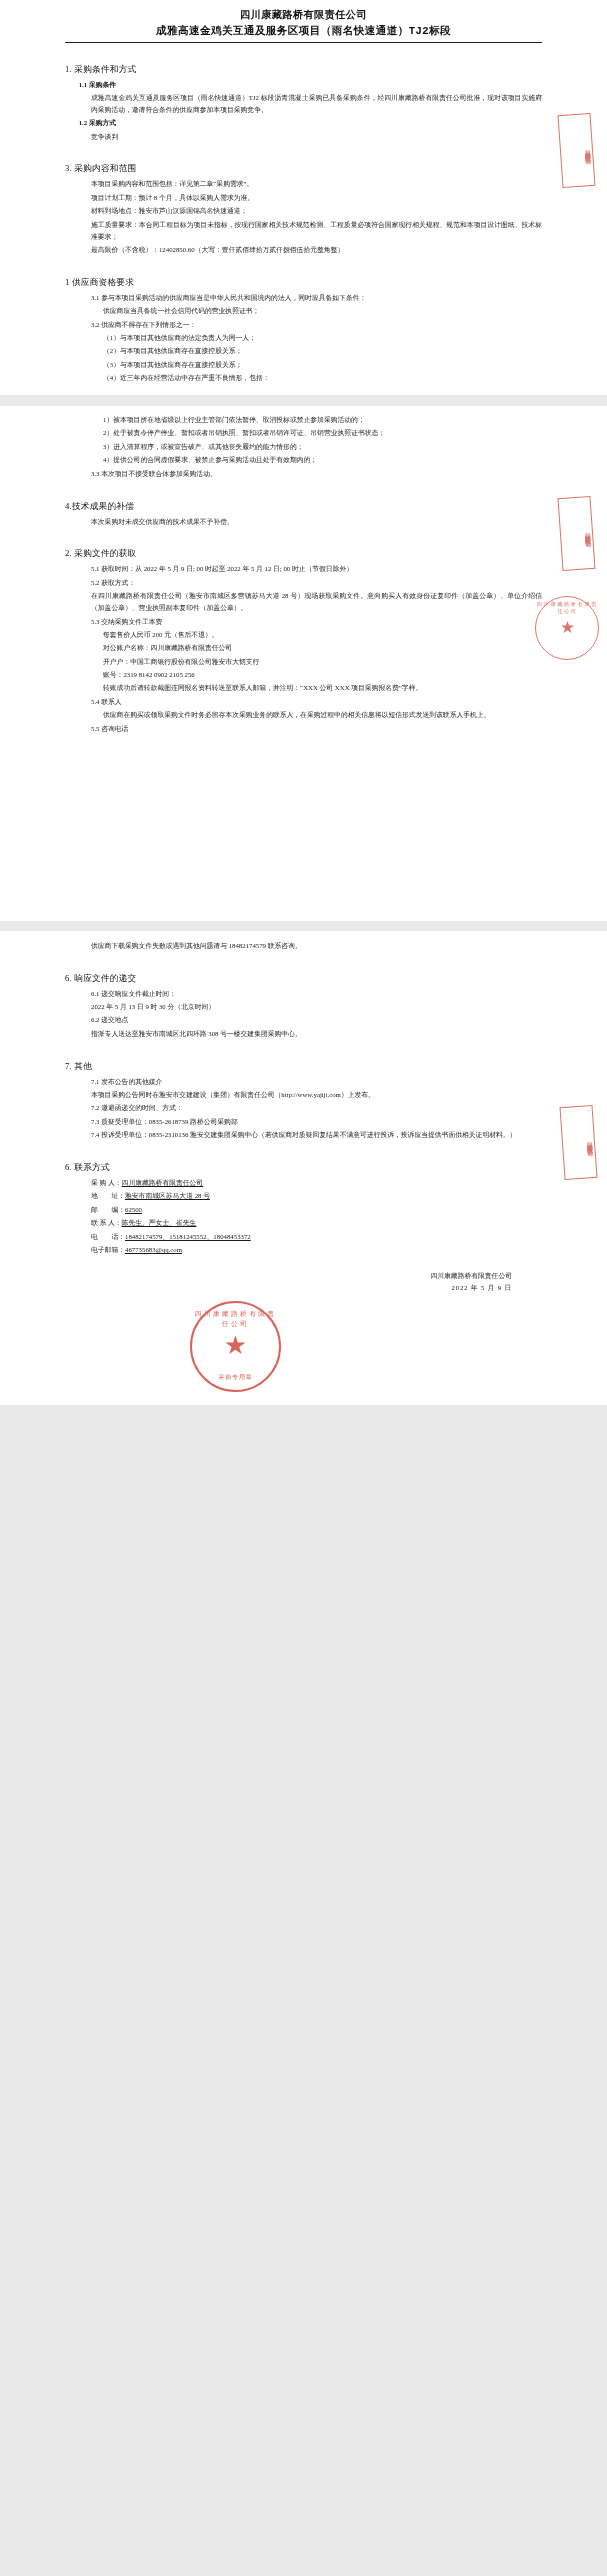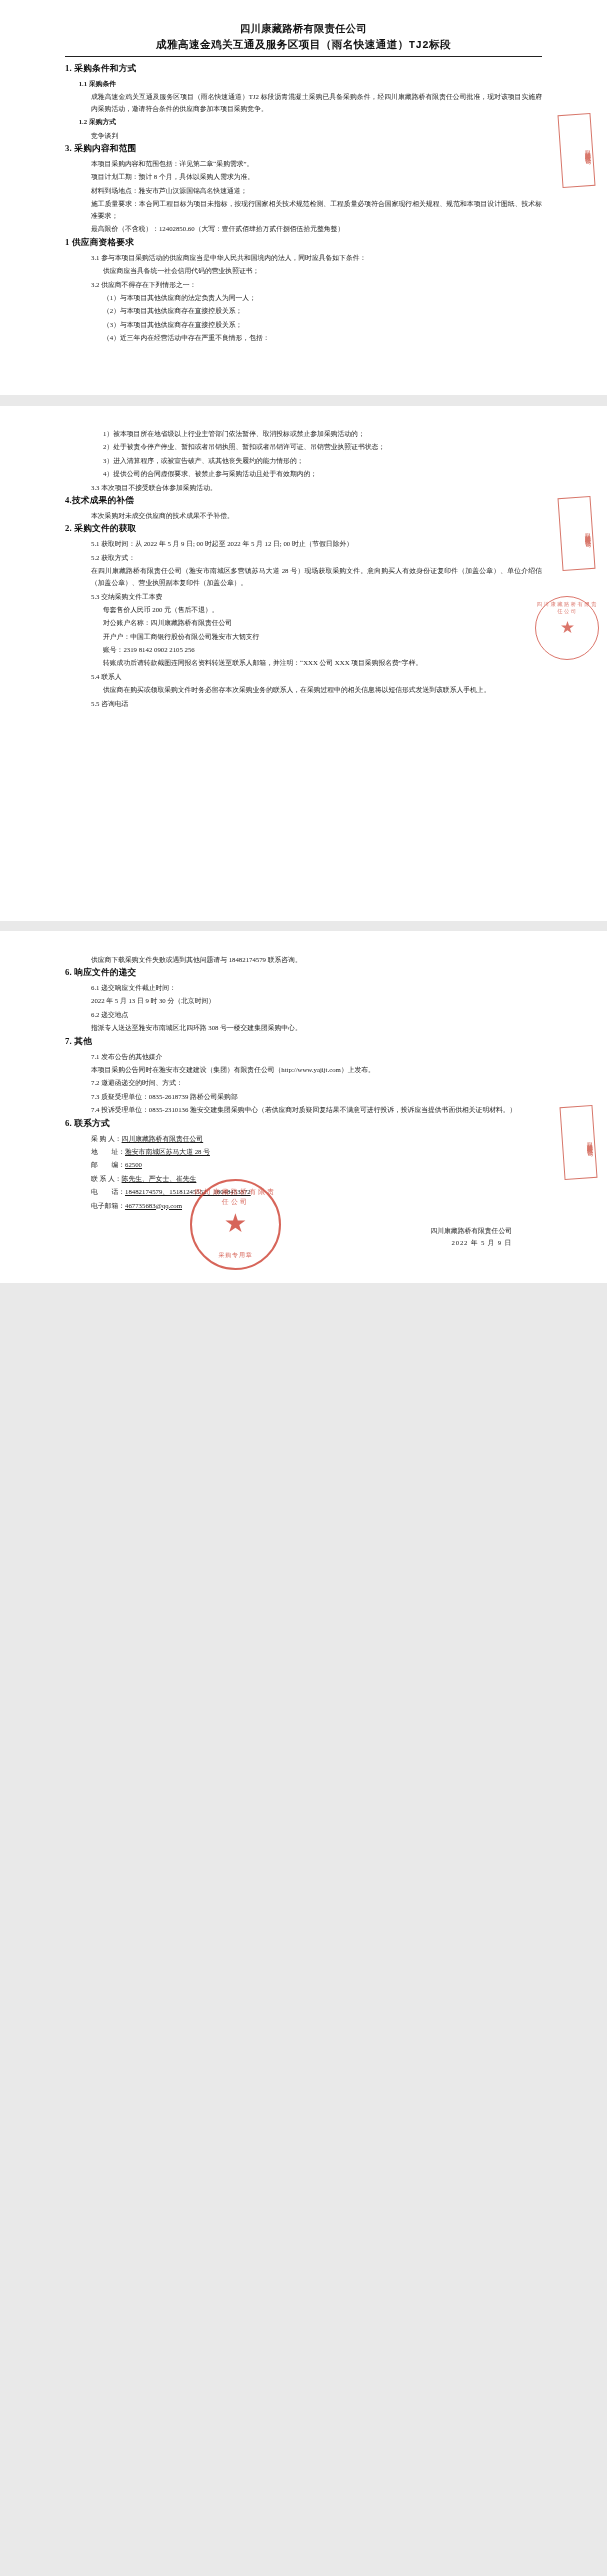--- a/index.html
+++ b/index.html
@@ -6,45 +6,45 @@
   body {
     margin: 0;
     background: #e9e9e9;
     font-family: "Liberation Serif", serif;
     width: 607px;
   }
   .page {
     position: relative;
     background: #ffffff;
     width: 607px;
-    padding: 21px 65px 23px 65px;
+    padding: 7px 65px 23px 65px;
     margin: 0 0 10.6px 0;
     overflow: hidden;
   }
   #page1 { height: 395px; }
   #page2 { height: 515px; }
-  #page3 { height: 352px; }
+  #page3 { height: 474px; }
   .doc-title {
     text-align: center;
     font-weight: bold;
     font-size: 10.2px;
     line-height: 1.55;
     letter-spacing: 0.4px;
     color: #111;
   }
   .doc-title .line2 { font-size: 10.6px; font-family: Liberation Mono, monospace; }
   .rule {
     border: 0;
     border-top: 0.8px solid #222;
     margin: 2.3px 0 6px 0;
   }
   h2.sec {
     font-size: 8.7px;
-    font-weight: bold;
-    margin: 1px 0 3px 0;
+    font-weight: normal;
+    margin: 21px 0 3px 0;
     color: #111;
     letter-spacing: 0.2px;
   }
   .sub {
     font-size: 7.2px;
     margin: 2.3px 0 1.5px 0;
     color: #111;
     font-weight: bold;
   }
   p.t {

